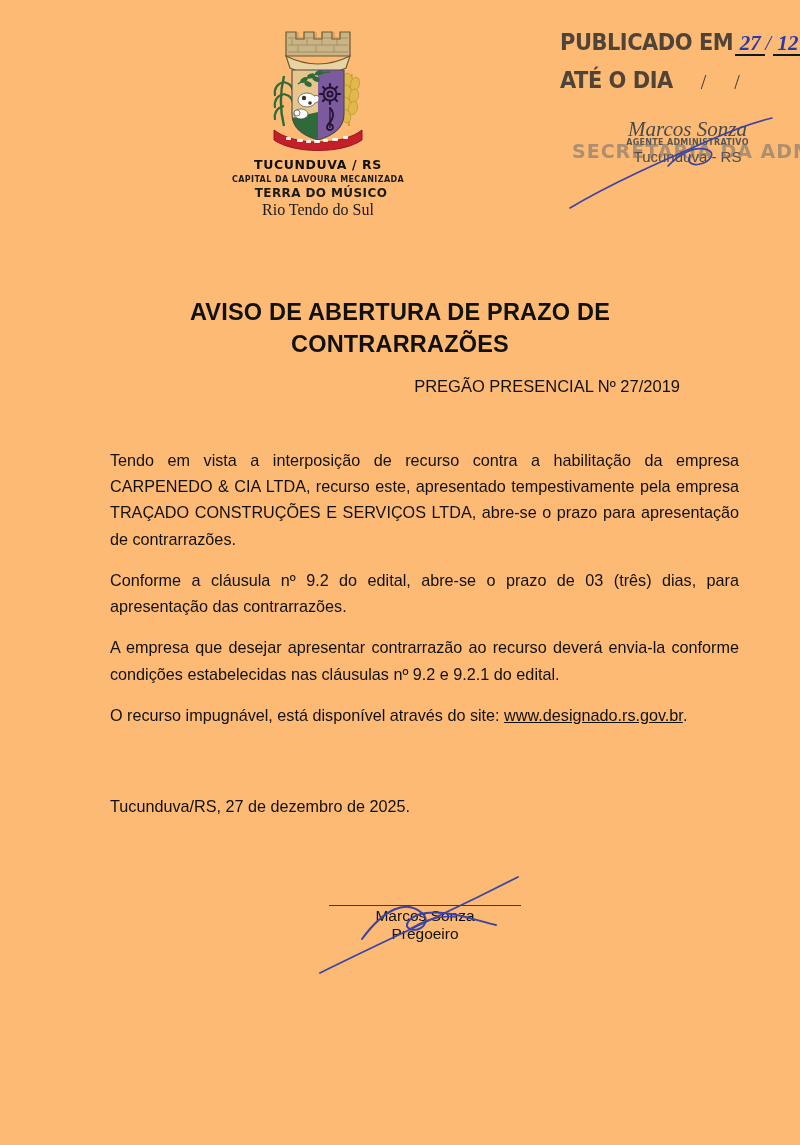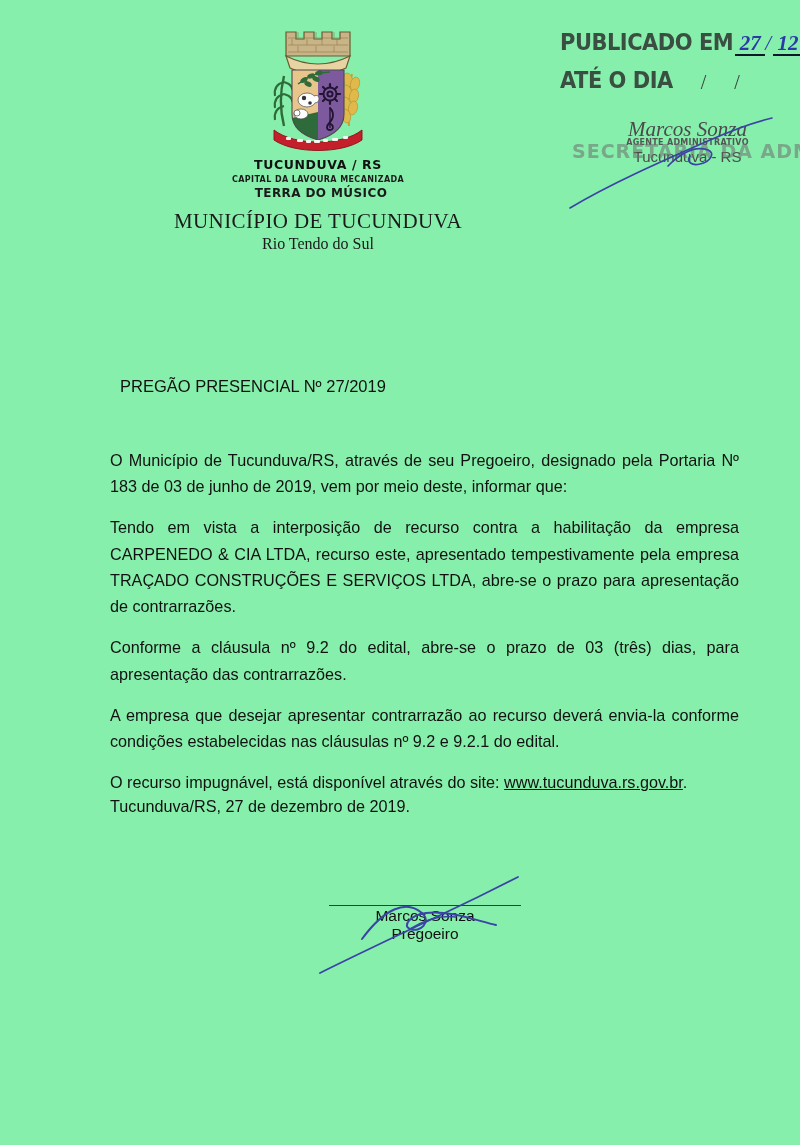--- a/index.html
+++ b/index.html
@@ -8,21 +8,21 @@
     background: #ffffff;
   }
   body {
     font-family: "Liberation Sans", sans-serif;
     color: #1a1a1a;
   }
   #page {
     position: relative;
     width: 800px;
     height: 1145px;
-    background: #86efac;
+    background: #fdba74;
     overflow: hidden;
   }
 
   
   .stamp {
     position: absolute;
     top: 8px;
     left: 560px;
     width: 238px;
     height: 78px;
@@ -191,21 +191,21 @@
     font-size: 23.5px;
     line-height: 1.38;
     color: #111;
     letter-spacing: 0.2px;
   }
   .doc-subtitle {
     position: absolute;
     top: 377px;
     left: 120px;
     width: 560px;
-    text-align: left;
+    text-align: right;
     font-family: "Liberation Sans", sans-serif;
     font-size: 16.5px;
     color: #111;
   }
 
   
   .body-block {
     position: absolute;
     top: 447px;
     left: 110px;
@@ -416,35 +416,37 @@
           <rect x="50" y="114" width="6" height="3" rx="1"></rect>
           <rect x="59" y="113" width="5" height="3" rx="1"></rect>
           <rect x="68" y="112" width="6" height="3" rx="1"></rect>
           <rect x="79" y="110" width="5" height="3" rx="1"></rect>
         </g>
       </g>
     </svg>
     <div class="crest-name">TUCUNDUVA / RS</div>
     <div class="crest-sub1">CAPITAL DA LAVOURA MECANIZADA</div>
     <div class="crest-sub2">TERRA DO MÚSICO</div>
-    <div class="muni-name">MUNICÍPIO DE TUCUNDUVA</div>
     <div class="muni-state">Rio Tendo do Sul</div>
   </div>
 
+  <div class="doc-title">
+    <div>AVISO DE ABERTURA DE PRAZO DE</div>
+    <div>CONTRARRAZÕES</div>
+  </div>
   <div class="doc-subtitle">PREGÃO PRESENCIAL Nº 27/2019</div>
 
   <div class="body-block">
-    <p class="para">O Município de Tucunduva/RS, através de seu Pregoeiro, designado pela Portaria Nº 183 de 03 de junho de 2019, vem por meio deste, informar que:</p>
     <p class="para">Tendo em vista a interposição de recurso contra a habilitação da empresa CARPENEDO &amp; CIA LTDA, recurso este, apresentado tempestivamente pela empresa TRAÇADO CONSTRUÇÕES E SERVIÇOS LTDA, abre-se o prazo para apresentação de contrarrazões.</p>
     <p class="para">Conforme a cláusula nº 9.2 do edital, abre-se o prazo de 03 (três) dias, para apresentação das contrarrazões.</p>
     <p class="para">A empresa que desejar apresentar contrarrazão ao recurso deverá envia-la conforme condições estabelecidas nas cláusulas nº 9.2 e 9.2.1 do edital.</p>
-    <p class="para last"><span>O recurso impugnável, está disponível através do site: </span><a class="link-underline" href="#" style="color:#111;">www.tucunduva.rs.gov.br</a><span>.</span></p>
-  </div>
-
-  <div class="date-line">Tucunduva/RS, 27 de dezembro de 2019.</div>
+    <p class="para last"><span>O recurso impugnável, está disponível através do site: </span><a class="link-underline" href="#" style="color:#111;">www.designado.rs.gov.br</a><span>.</span></p>
+  </div>
+
+  <div class="date-line">Tucunduva/RS, 27 de dezembro de 2025.</div>
 
   <div class="signature-block">
     <svg class="sig-ink" viewBox="0 0 240 110">
       <path d="M10 104 C 50 84, 110 56, 168 28 C 188 18, 200 12, 208 8" fill="none" stroke="#3b43a6" stroke-width="1.7" stroke-linecap="round"></path>
       <path d="M52 70 C 74 40, 96 30, 112 44 C 122 53, 110 64, 100 60
                C 92 57, 100 46, 116 44 C 140 41, 168 52, 186 56" fill="none" stroke="#3b43a6" stroke-width="2" stroke-linecap="round"></path>
       <path d="M100 60 C 116 50, 132 46, 146 48" fill="none" stroke="#3b43a6" stroke-width="1.5" stroke-linecap="round"></path>
     </svg>
     <div class="sig-rule"></div>
     <div class="sig-name">Marcos Sonza</div>

